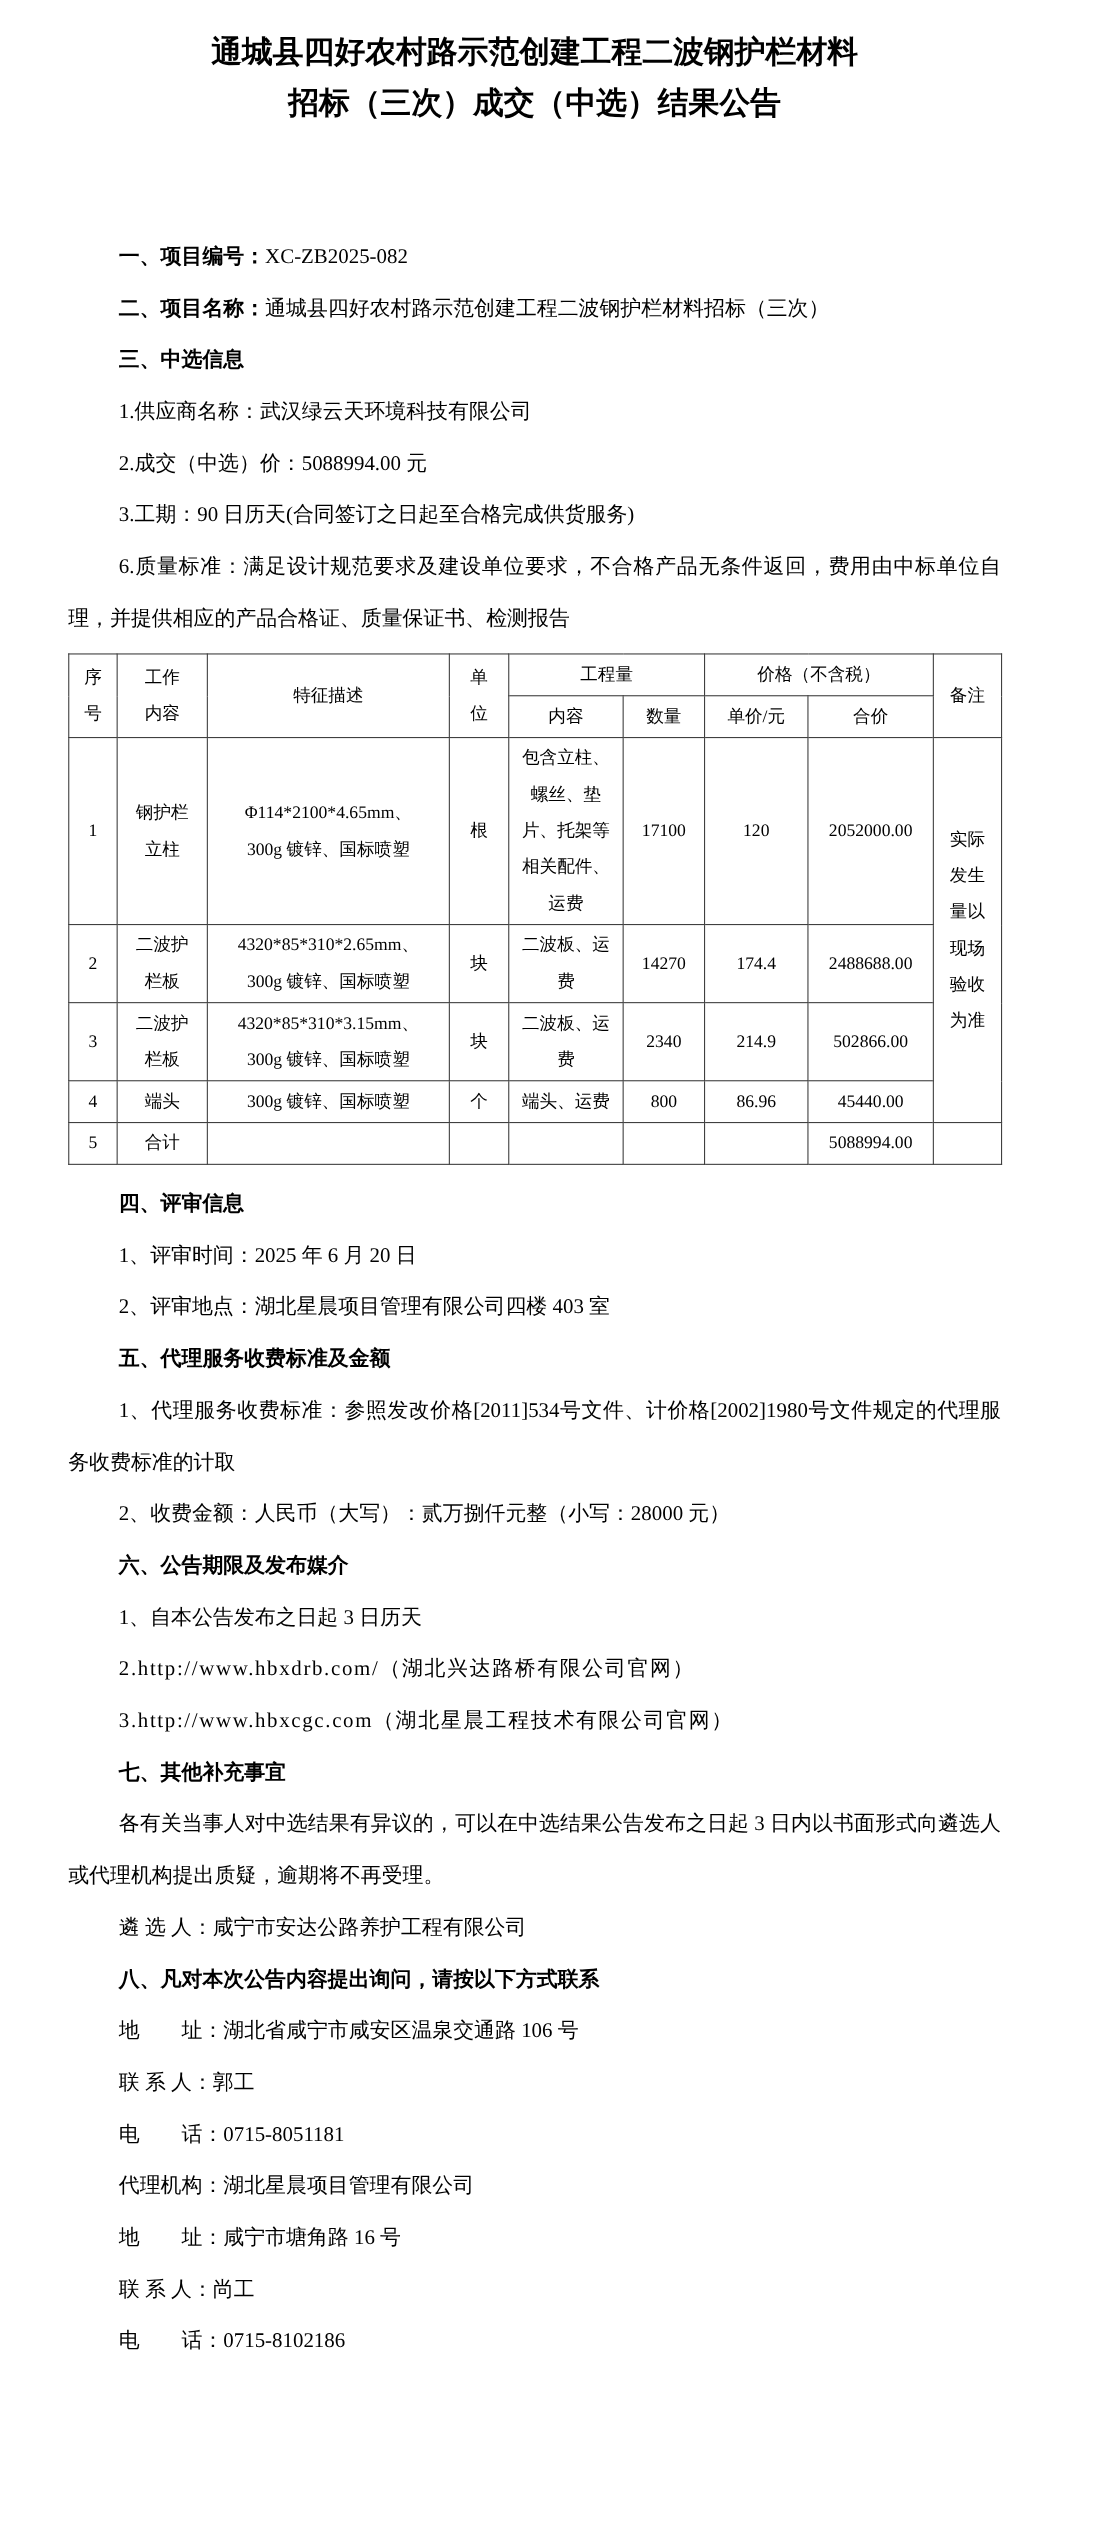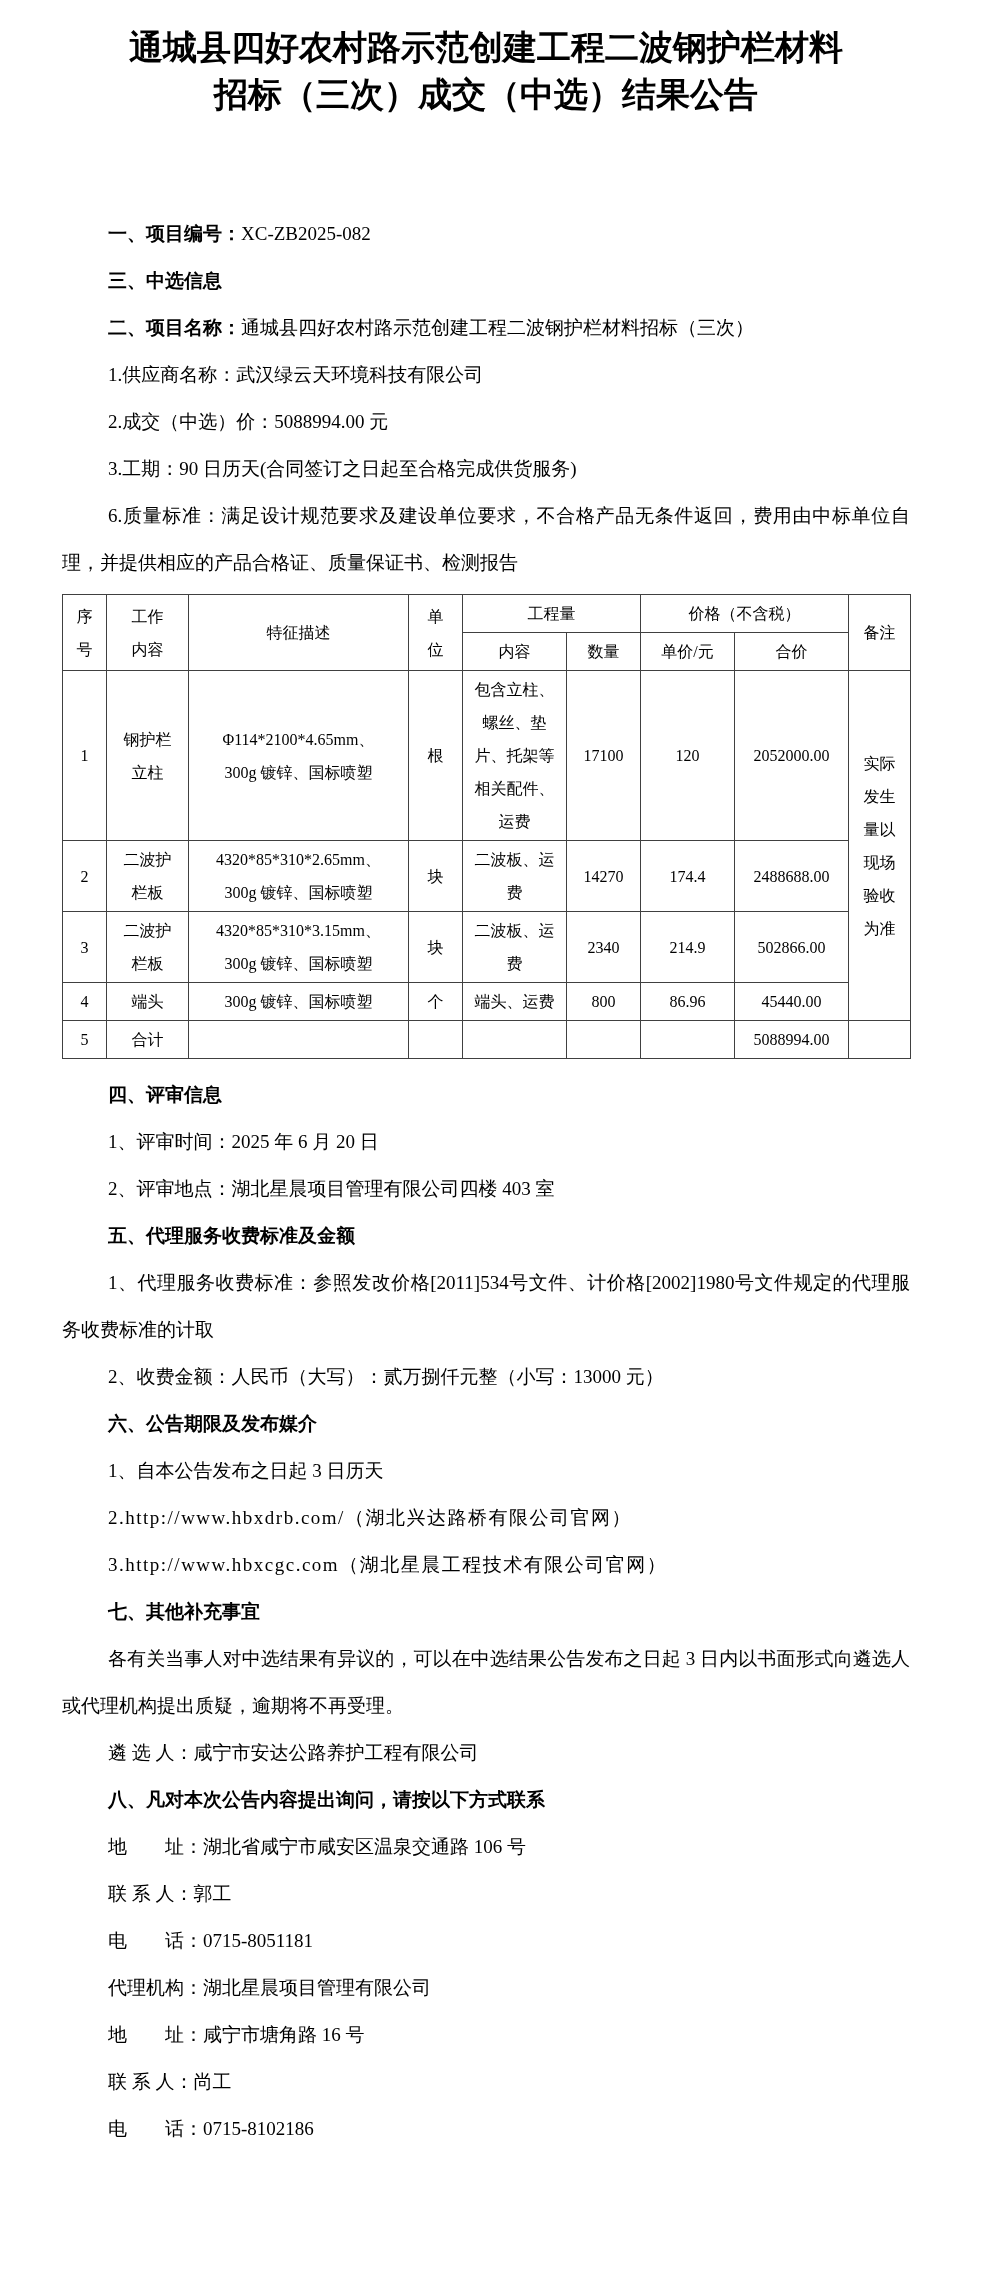--- a/index.html
+++ b/index.html
@@ -13,21 +13,21 @@
     overflow: hidden;
     color: #000000;
     font-family: "Liberation Serif", "DejaVu Serif", serif;
   }
   .doc {
     width: 848px;
     margin-left: 62px;
   }
   .title {
     margin: 24px 0 0 0;
-    font-size: 34px;
+    font-size: 28px;
     font-weight: bold;
     line-height: 47px;
     text-align: center;
     font-family: "Liberation Serif", "DejaVu Serif", serif;
   }
   .title span { display: block; }
   .p {
     margin: 0;
     font-size: 19px;
     line-height: 47px;
@@ -61,23 +61,23 @@
 
 <div class="doc">
 
   <h1 class="title">
     <span>通城县四好农村路示范创建工程二波钢护栏材料</span>
     <span>招标（三次）成交（中选）结果公告</span>
   </h1>
 
   <p class="p first"><span class="bold">一、项目编号：</span><span>XC-ZB2025-082</span></p>
 
+  <p class="p"><span class="bold">二、项目名称：</span><span>通城县四好农村路示范创建工程二波钢护栏材料招标（三次）</span></p>
+
   <p class="p bold">三、中选信息</p>
-
-  <p class="p"><span class="bold">二、项目名称：</span><span>通城县四好农村路示范创建工程二波钢护栏材料招标（三次）</span></p>
   <p class="p">1.供应商名称：武汉绿云天环境科技有限公司</p>
   <p class="p">2.成交（中选）价：5088994.00 元</p>
   <p class="p">3.工期：90 日历天(合同签订之日起至合格完成供货服务)</p>
   <p class="p">6.质量标准：满足设计规范要求及建设单位要求，不合格产品无条件返回，费用由中标单位自理，并提供相应的产品合格证、质量保证书、检测报告</p>
 
   <table class="items">
     <colgroup>
       <col style="width:44px">
         <col style="width:82px">
         <col style="width:220px">
@@ -178,21 +178,21 @@
     </tr>
   </tbody>
     </table>
 
   <p class="p bold after-table">四、评审信息</p>
   <p class="p">1、评审时间：2025 年 6 月 20 日</p>
   <p class="p">2、评审地点：湖北星晨项目管理有限公司四楼 403 室</p>
 
   <p class="p bold">五、代理服务收费标准及金额</p>
   <p class="p">1、代理服务收费标准：参照发改价格[2011]534号文件、计价格[2002]1980号文件规定的代理服务收费标准的计取</p>
-  <p class="p">2、收费金额：人民币（大写）：贰万捌仟元整（小写：13000 元）</p>
+  <p class="p">2、收费金额：人民币（大写）：贰万捌仟元整（小写：28000 元）</p>
 
   <p class="p bold">六、公告期限及发布媒介</p>
   <p class="p">1、自本公告发布之日起 3 日历天</p>
   <p class="p url">2.http://www.hbxdrb.com/（湖北兴达路桥有限公司官网）</p>
   <p class="p url">3.http://www.hbxcgc.com（湖北星晨工程技术有限公司官网）</p>
 
   <p class="p bold">七、其他补充事宜</p>
   <p class="p">各有关当事人对中选结果有异议的，可以在中选结果公告发布之日起 3 日内以书面形式向遴选人或代理机构提出质疑，逾期将不再受理。</p>
 
   <p class="p">遴 选 人：咸宁市安达公路养护工程有限公司</p>

